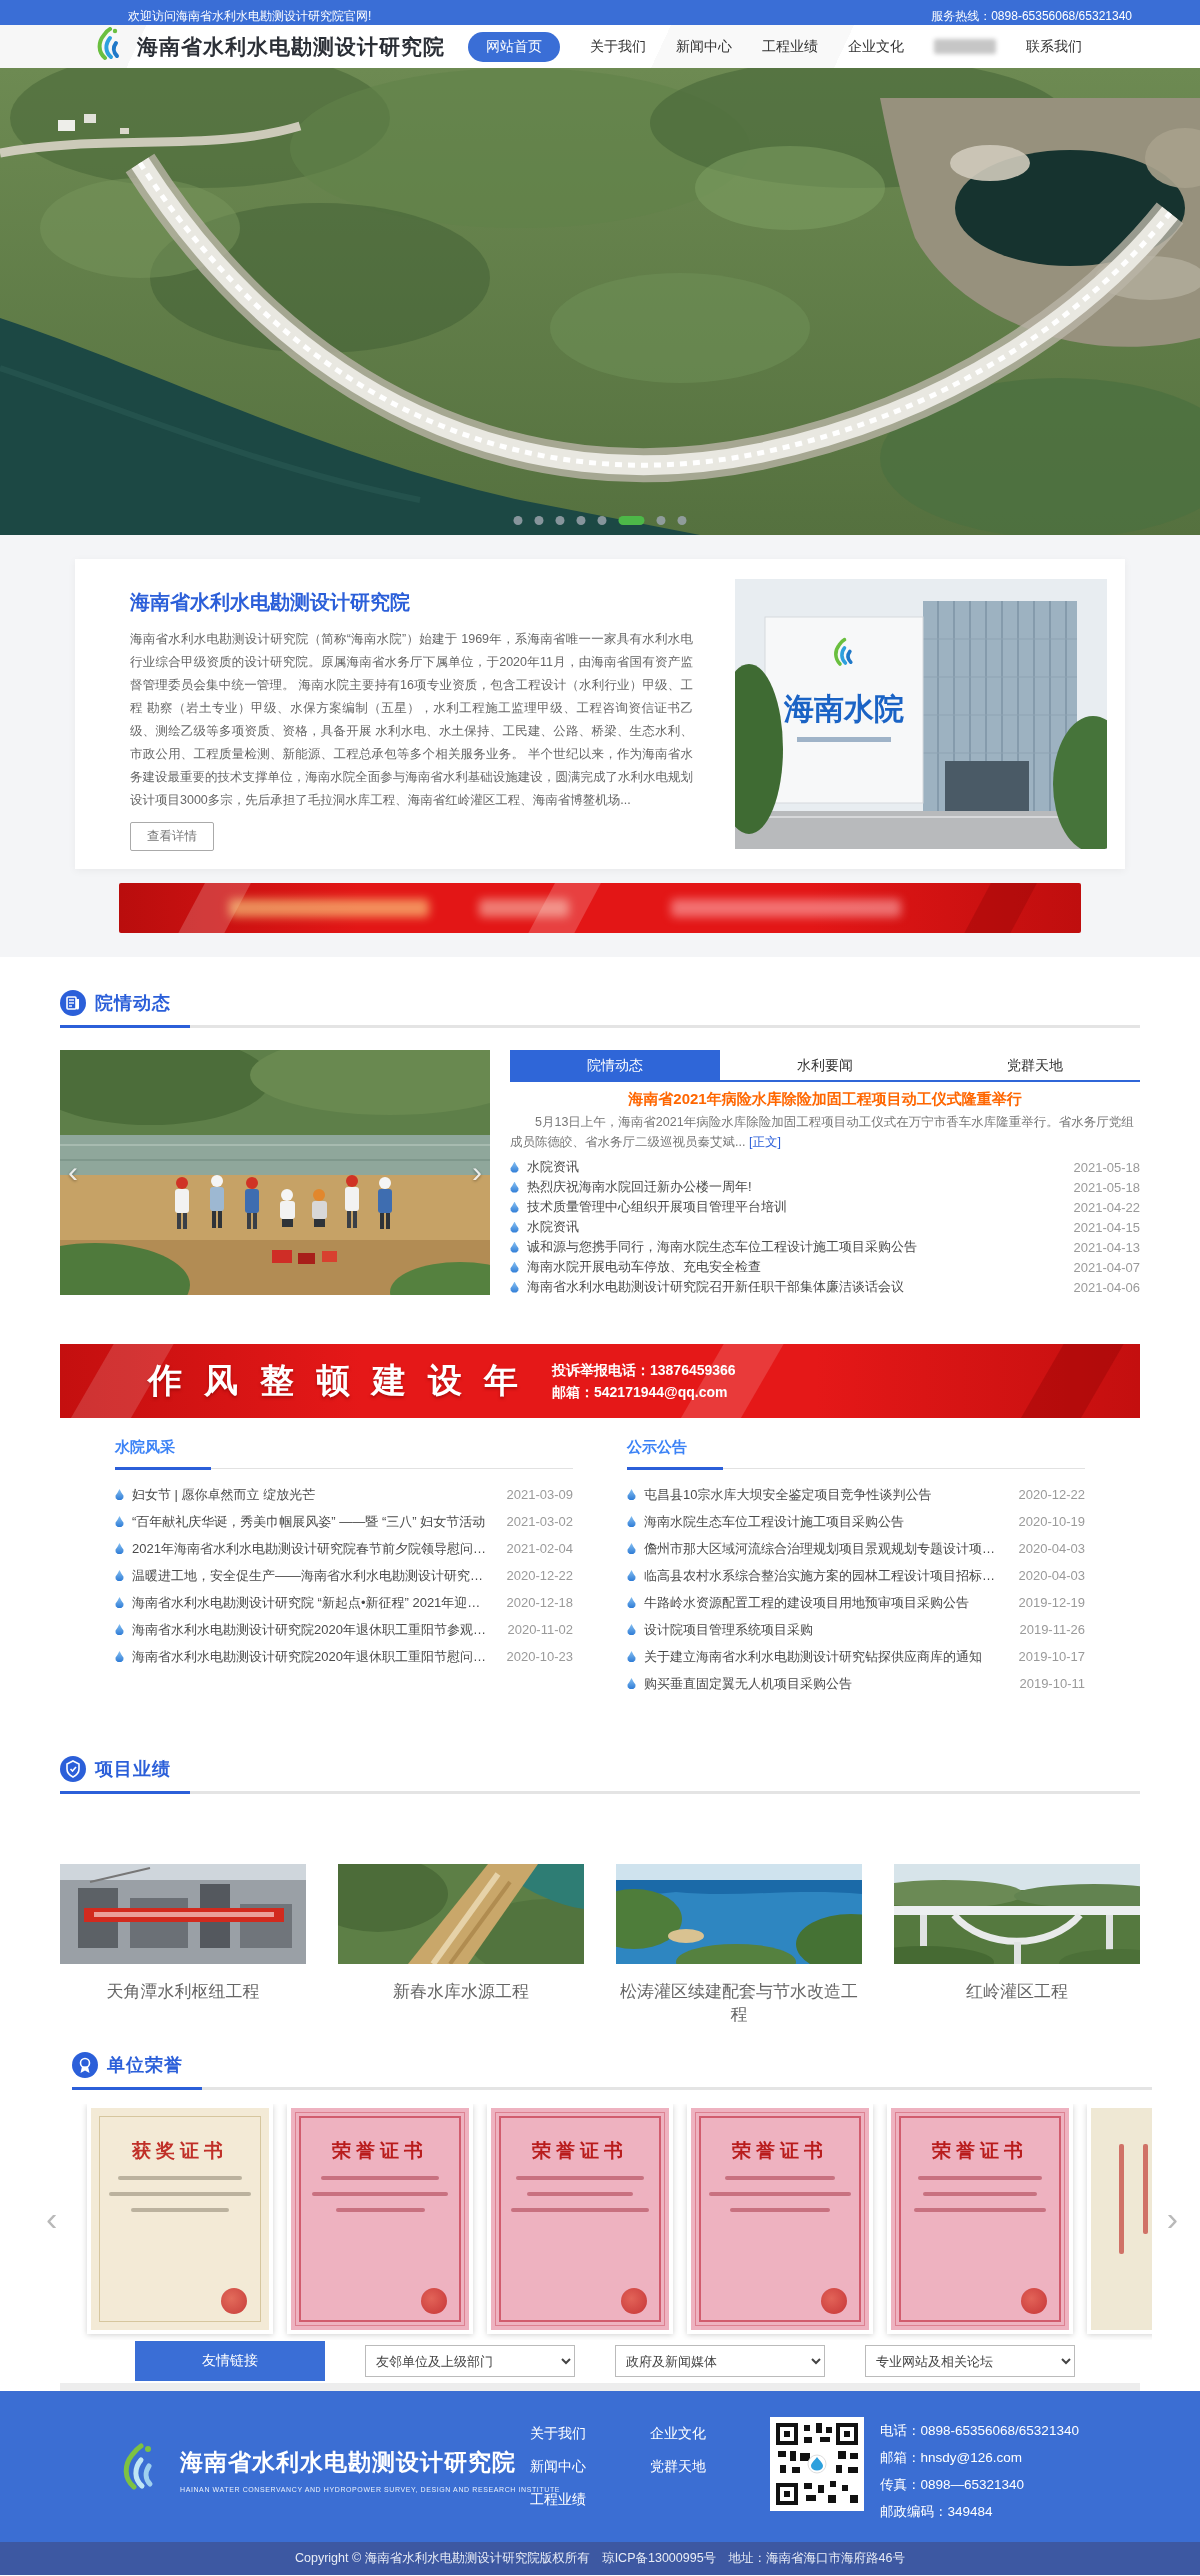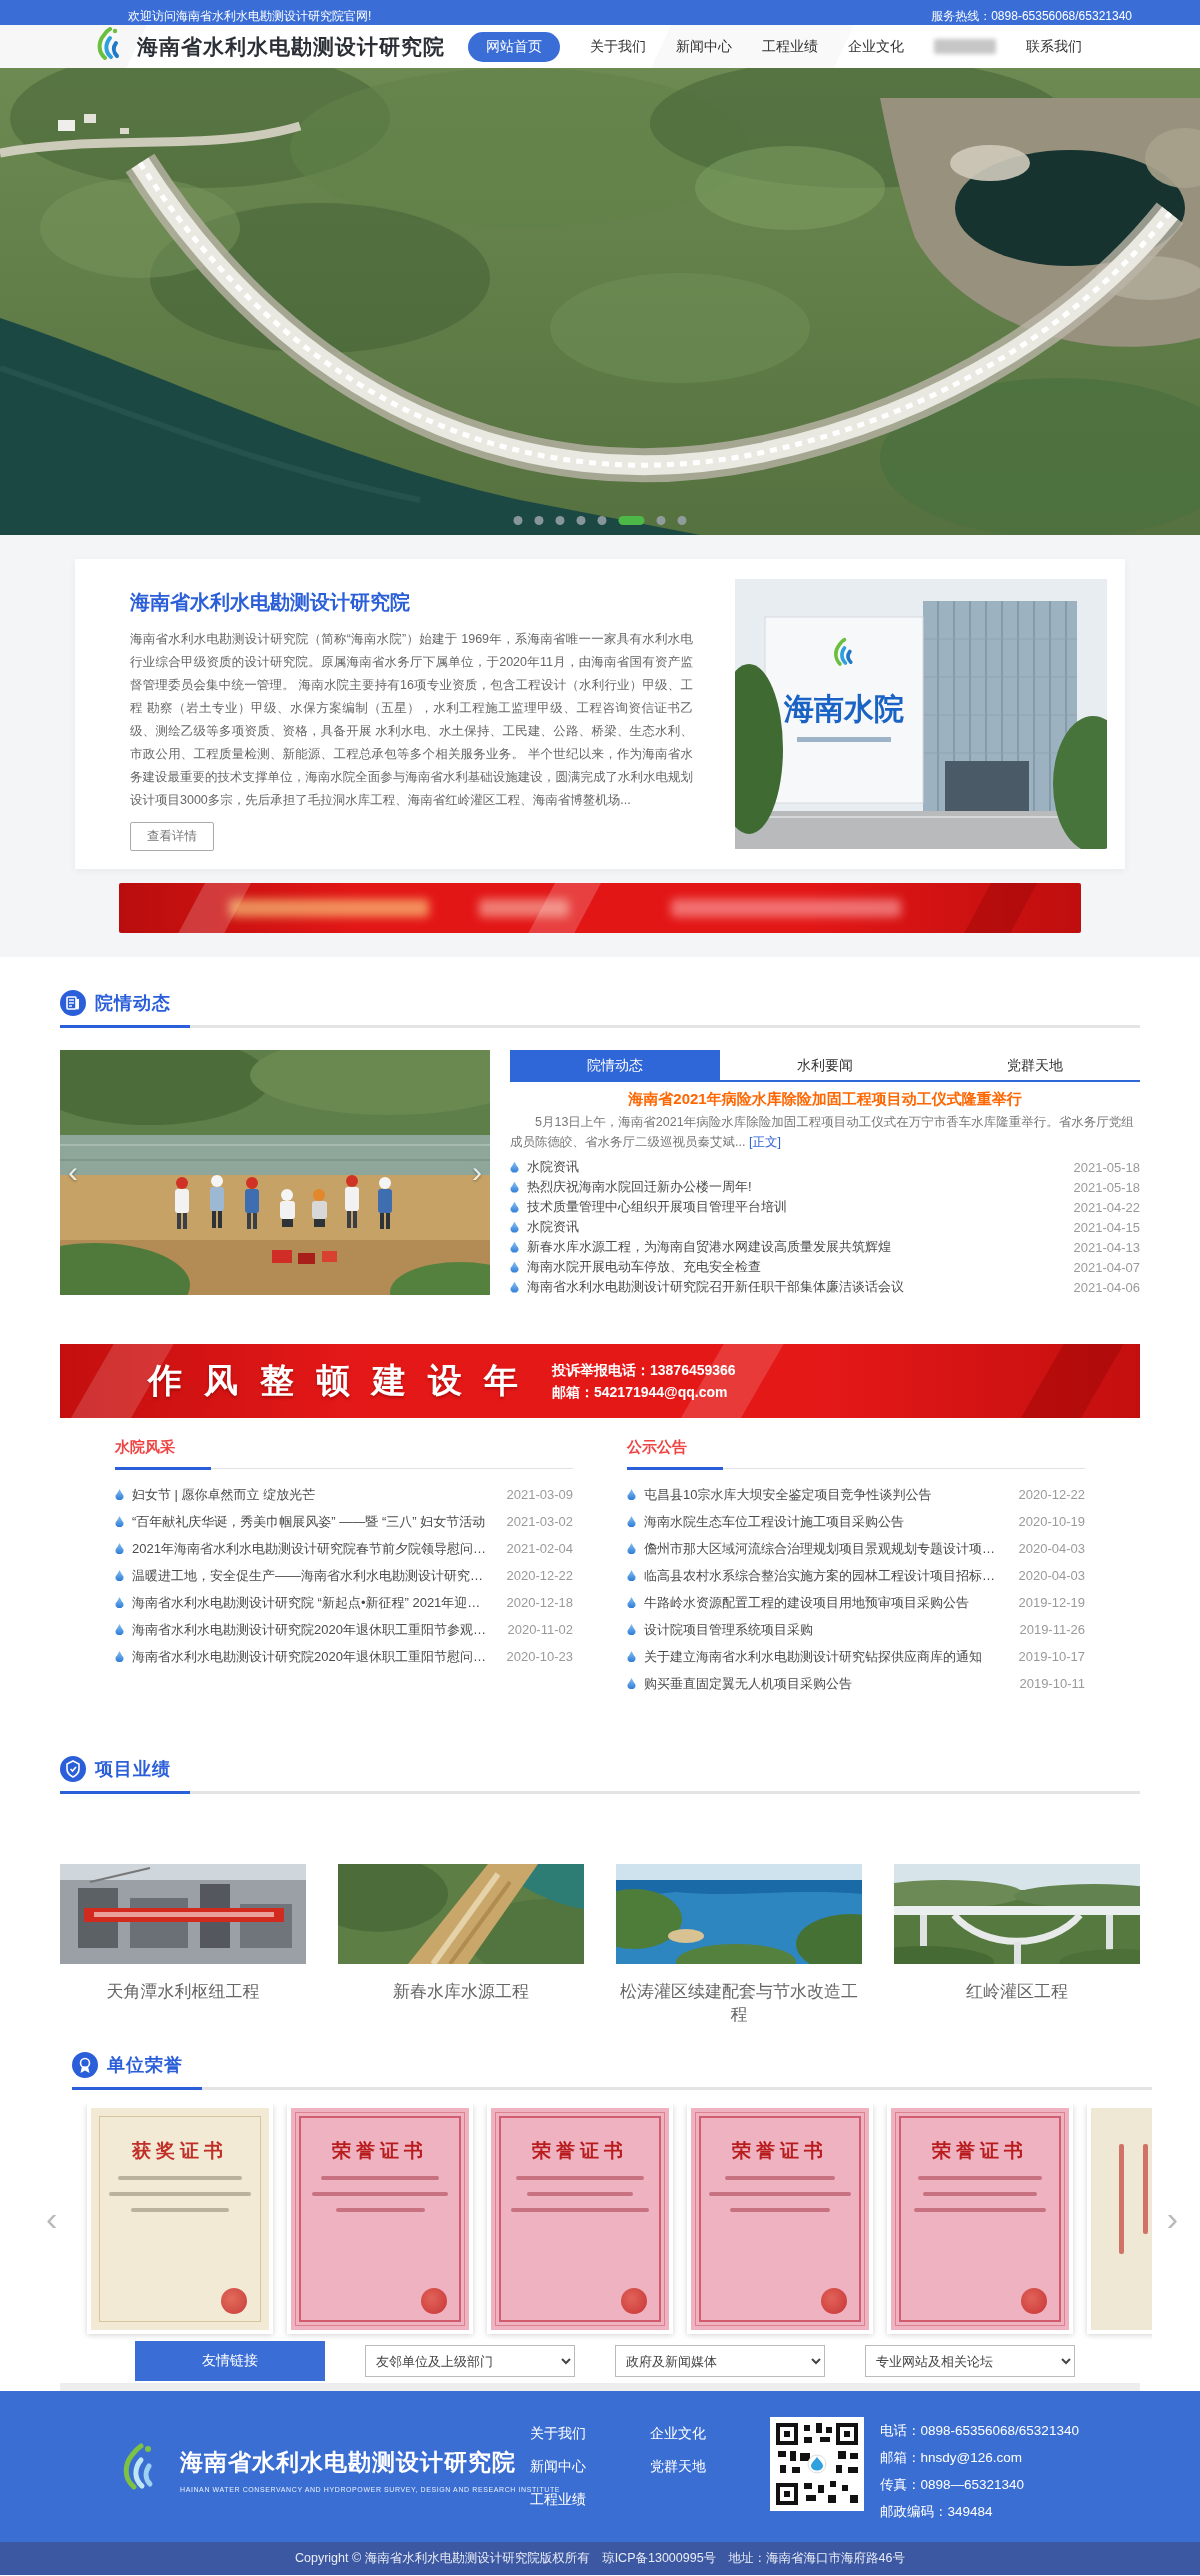--- a/index.html
+++ b/index.html
@@ -77,21 +77,21 @@
   .banner2 { width:1080px; height:74px; margin:6px auto 0; position:relative; overflow:hidden; display:flex; align-items:center;
     background:linear-gradient(90deg,#c40f0f,#e51818 28%,#e51818 70%,#c40f0f); }
   .banner2 .big { margin-left:88px; color:#fff; font-size:34px; font-weight:bold; letter-spacing:22px; white-space:nowrap; text-shadow:0 2px 3px rgba(120,0,0,.5); }
   .banner2 .contact { margin-left:12px; color:#fff; font-size:14px; font-weight:bold; line-height:22px; }
   .banner2 .streak { position:absolute; top:-14px; width:60px; height:110px; background:rgba(255,255,255,.15); transform:skewX(-30deg); }
 
   
   .sec-cols { background:#fff; padding:20px 0 42px; }
   .cols { display:flex; justify-content:space-between; padding:0 55px; }
   .col { width:458px; }
-  .col-title { font-size:15px; font-weight:bold; color:#ef4444; height:22px; }
+  .col-title { font-size:15px; font-weight:bold; color:#3b82f6; height:22px; }
   .col-underline { margin-top:8px; border-top:1px solid #e2e2e2; position:relative; }
   .col-underline i { position:absolute; left:0; top:-2px; width:96px; height:3px; background:#2b5fd9; display:block; }
   .col .nlist { margin-top:12px; }
   .col .nrow { height:27px; }
 
   
   .sec-projects { background:#fff; padding-top:16px; height:300px; }
   .proj-grid { display:flex; gap:32px; margin-top:70px; }
   .proj { width:246px; cursor:pointer; }
   .proj .img { width:246px; height:100px; overflow:hidden; background:#dde; }
@@ -384,21 +384,21 @@
               <span class="t">技术质量管理中心组织开展项目管理平台培训</span>
               <span class="d">2021-04-22</span>
             </div>
           <div class="nrow">
               <span class="drop"></span>
               <span class="t">水院资讯</span>
               <span class="d">2021-04-15</span>
             </div>
           <div class="nrow">
               <span class="drop"></span>
-              <span class="t">新春水库水源工程，为海南自贸港水网建设高质量发展共筑辉煌</span>
+              <span class="t">诚和源与您携手同行，海南水院生态车位工程设计施工项目采购公告</span>
               <span class="d">2021-04-13</span>
             </div>
           <div class="nrow">
               <span class="drop"></span>
               <span class="t">海南水院开展电动车停放、充电安全检查</span>
               <span class="d">2021-04-07</span>
             </div>
           <div class="nrow">
               <span class="drop"></span>
               <span class="t">海南省水利水电勘测设计研究院召开新任职干部集体廉洁谈话会议</span>

